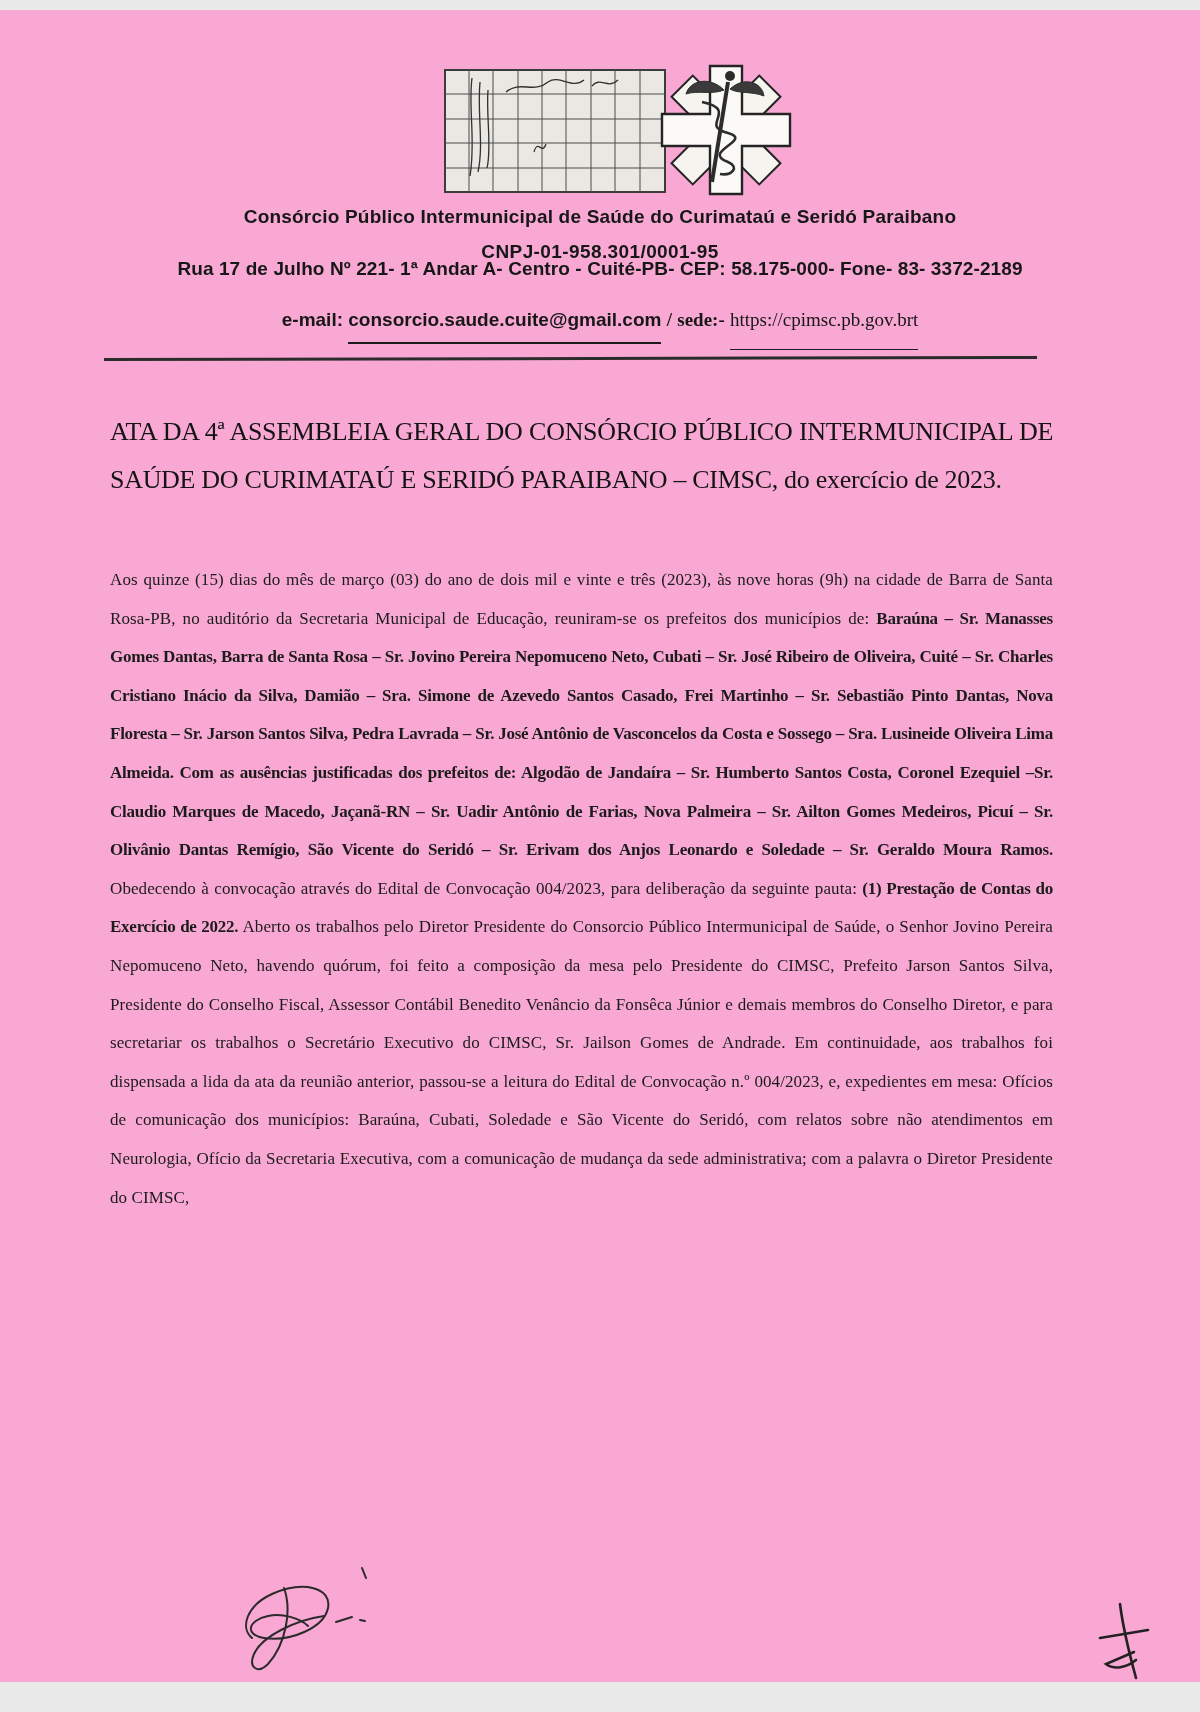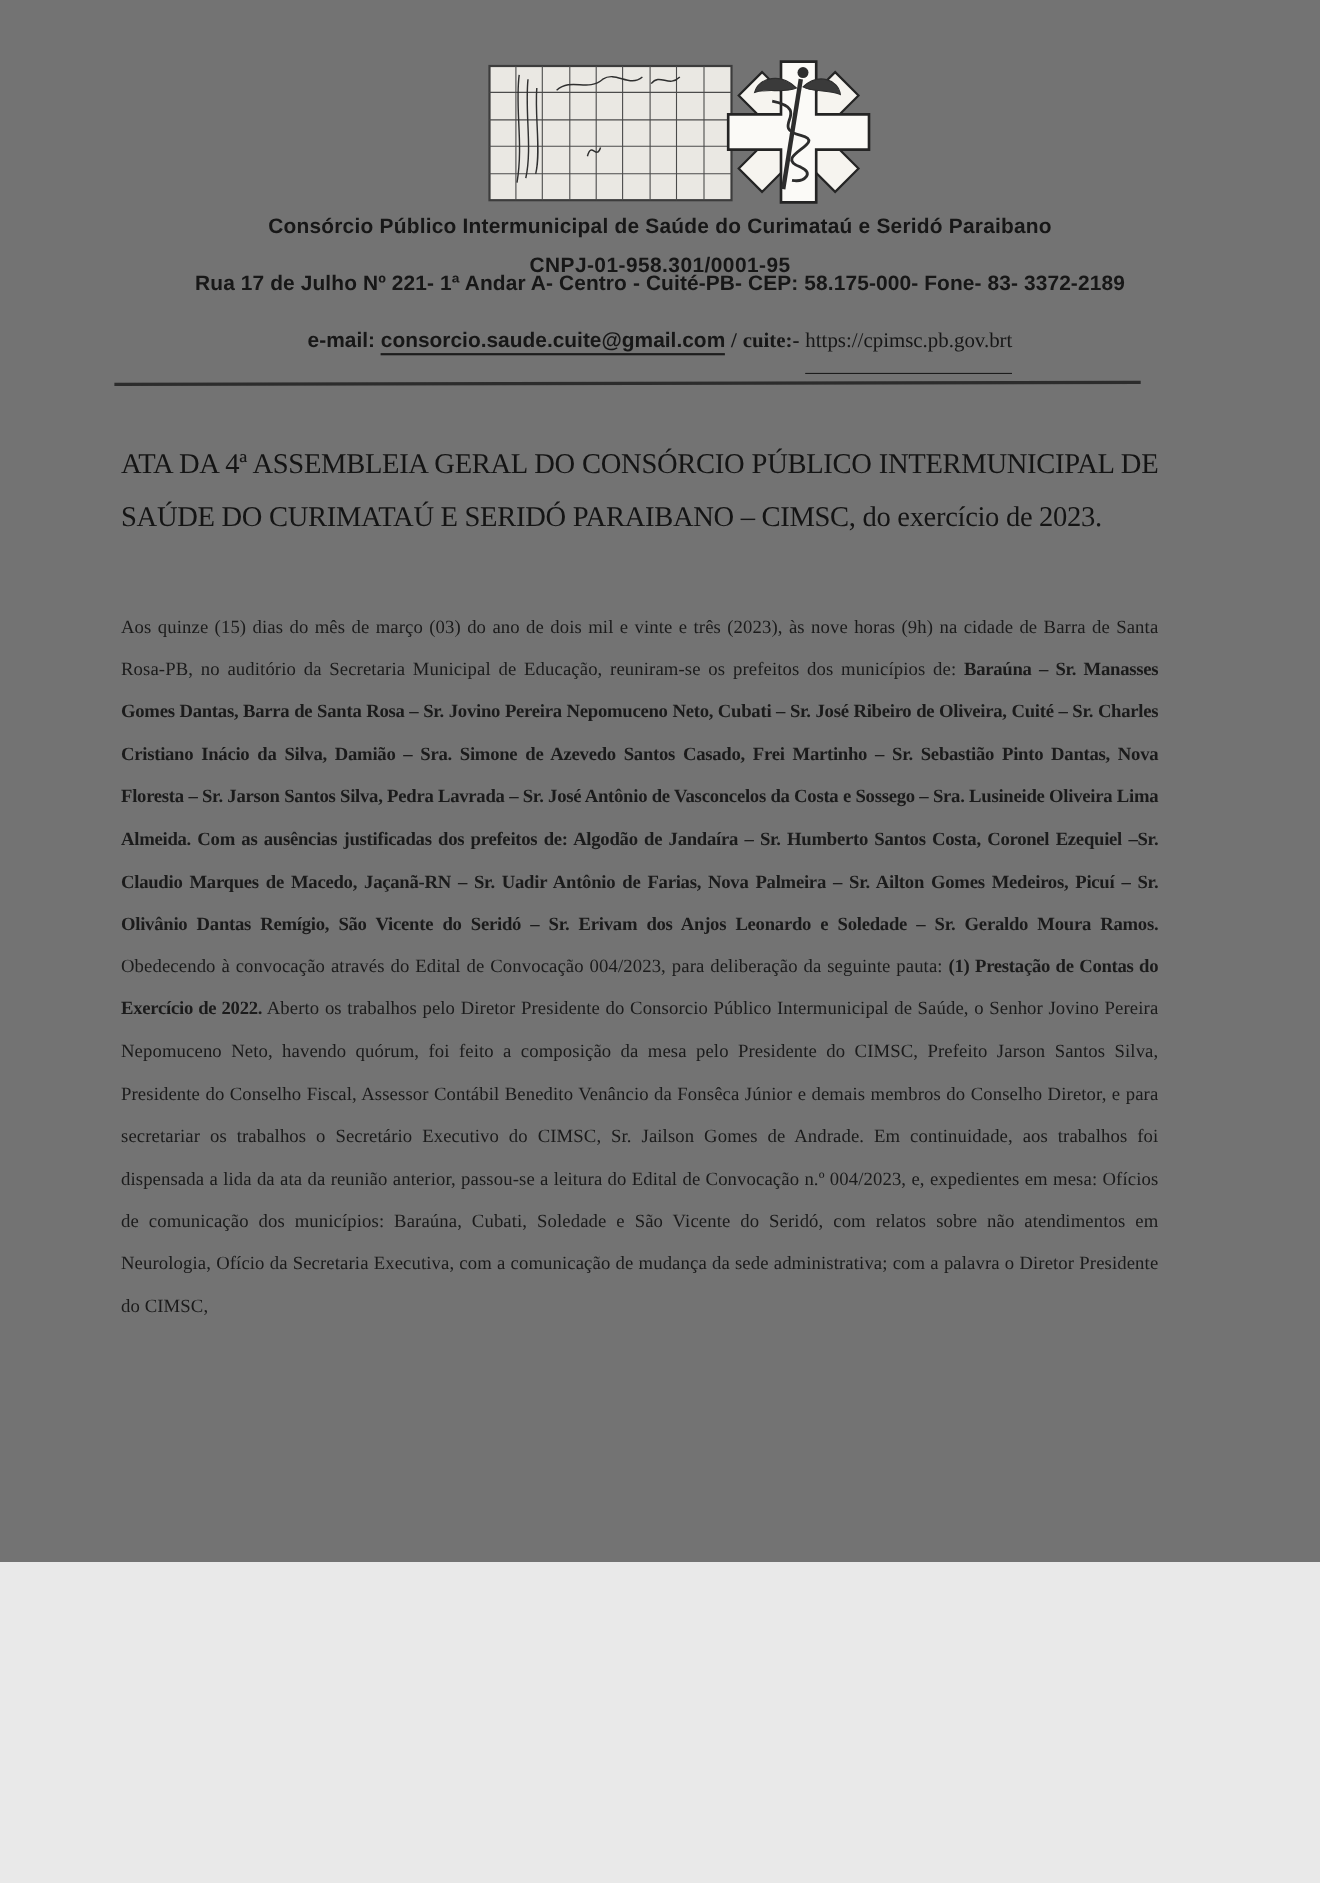--- a/index.html
+++ b/index.html
@@ -1,34 +1,34 @@
 <!DOCTYPE html>
 <html lang="pt"><head>
 <meta charset="utf-8">
 <style>
   html,body{margin:0;padding:0;background:#e9e9e9;}
   .page{
     position:relative;
-    width:1200px;height:1420px;
-    margin:0 auto;
-    background:#737373;
+    width:1200px;height:1672px;
+    margin:10px auto;
+    background:#f9a8d4;
     color:#1c1c1c;
     font-family:"Liberation Serif", serif;
     overflow:hidden;
   }
   
   .logo{position:absolute;left:442px;top:54px;width:368px;height:132px;}
   .hline{position:absolute;left:0;width:100%;text-align:center;
          font-family:"Liberation Sans", sans-serif;font-weight:bold;
          color:#171717;white-space:nowrap;}
   .org   {top:196px;font-size:19px;letter-spacing:0.2px;}
   .cnpj  {top:231px;font-size:19px;letter-spacing:0.4px;text-align:center;}
   .addr  {top:248px;font-size:19px;letter-spacing:0.1px;}
   .mailline{top:299px;font-size:19px;}
-  .mailline .u{border-bottom:2px solid #1c1c1c;padding-bottom:1px;}
+  .mailline .u{border-bottom:2px solid #1c1c1c;padding-bottom:12px;}
   .mailline .serif{font-family:"Liberation Serif", serif;font-weight:bold;}
   .mailline .url{font-family:"Liberation Serif", serif;font-weight:normal;
                  border-bottom:1.5px solid #1c1c1c;padding-bottom:19px;}
   .rule{position:absolute;left:104px;top:347px;width:933px;height:3px;
         background:#2c2c2c;transform:rotate(-0.12deg);}
   
   .doc-title{
     position:absolute;left:110px;top:372px;width:943px;
     font-size:26px;font-weight:normal;line-height:48px;
     text-align:justify;letter-spacing:-0.3px;color:#141414;
@@ -95,21 +95,21 @@
     </svg>
   </div>
 
   <div class="hline org">Consórcio Público Intermunicipal de Saúde do Curimataú e Seridó Paraibano</div>
   <div class="hline cnpj">CNPJ-01-958.301/0001-95</div>
   <div class="hline addr">Rua 17 de Julho Nº 221- 1ª Andar A- Centro - Cuité-PB- CEP: 58.175-000- Fone- 83- 3372-2189</div>
   <div class="hline mailline">
     <span>e-mail:</span>
     <span class="u">consorcio.saude.cuite@gmail.com</span>
     <span class="serif">/</span>
-    <span class="serif">cuite:-</span>
+    <span class="serif">sede:-</span>
     <span class="url">https://cpimsc.pb.gov.brt</span>
   </div>
 
   <div class="rule"></div>
 
   <p class="doc-title">ATA DA 4ª ASSEMBLEIA GERAL DO CONSÓRCIO PÚBLICO INTERMUNICIPAL DE SAÚDE DO CURIMATAÚ E SERIDÓ PARAIBANO – CIMSC, do exercício de 2023.</p>
 
   <p class="doc-body" id="body-paragraph"><span>Aos quinze (15) dias do mês de março (03) do ano de dois mil e vinte e três (2023), às nove horas (9h) na cidade de Barra de Santa Rosa-PB, no auditório da Secretaria Municipal de Educação, reuniram-se os prefeitos dos municípios de: </span><span class="b">Baraúna – Sr. Manasses Gomes Dantas, Barra de Santa Rosa – Sr. Jovino Pereira Nepomuceno Neto, Cubati – Sr. José Ribeiro de Oliveira, Cuité – Sr. Charles Cristiano Inácio da Silva, Damião – Sra. Simone de Azevedo Santos Casado, Frei Martinho – Sr. Sebastião Pinto Dantas, Nova Floresta – Sr. Jarson Santos Silva, Pedra Lavrada – Sr. José Antônio de Vasconcelos da Costa e Sossego – Sra. Lusineide Oliveira Lima Almeida. Com as ausências justificadas dos prefeitos de: Algodão de Jandaíra – Sr. Humberto Santos Costa, Coronel Ezequiel –Sr. Claudio Marques de Macedo, Jaçanã-RN – Sr. Uadir Antônio de Farias, Nova Palmeira – Sr. Ailton Gomes Medeiros, Picuí – Sr. Olivânio Dantas Remígio, São Vicente do Seridó – Sr. Erivam dos Anjos Leonardo e Soledade – Sr. Geraldo Moura Ramos.</span><span> Obedecendo à convocação através do Edital de Convocação 004/2023, para deliberação da seguinte pauta: </span><span class="b">(1) Prestação de Contas do Exercício de 2022.</span><span> Aberto os trabalhos pelo Diretor Presidente do Consorcio Público Intermunicipal de Saúde, o Senhor Jovino Pereira Nepomuceno Neto, havendo quórum, foi feito a composição da mesa pelo Presidente do CIMSC, Prefeito Jarson Santos Silva, Presidente do Conselho Fiscal, Assessor Contábil Benedito Venâncio da Fonsêca Júnior e demais membros do Conselho Diretor, e para secretariar os trabalhos o Secretário Executivo do CIMSC, Sr. Jailson Gomes de Andrade. Em continuidade, aos trabalhos foi dispensada a lida da ata da reunião anterior, passou-se a leitura do Edital de Convocação n.º 004/2023, e, expedientes em mesa: Ofícios de comunicação dos municípios: Baraúna, Cubati, Soledade e São Vicente do Seridó, com relatos sobre não atendimentos em Neurologia, Ofício da Secretaria Executiva, com a comunicação de mudança da sede administrativa; com a palavra o Diretor Presidente do CIMSC,</span></p>
 
   <div class="sig">

